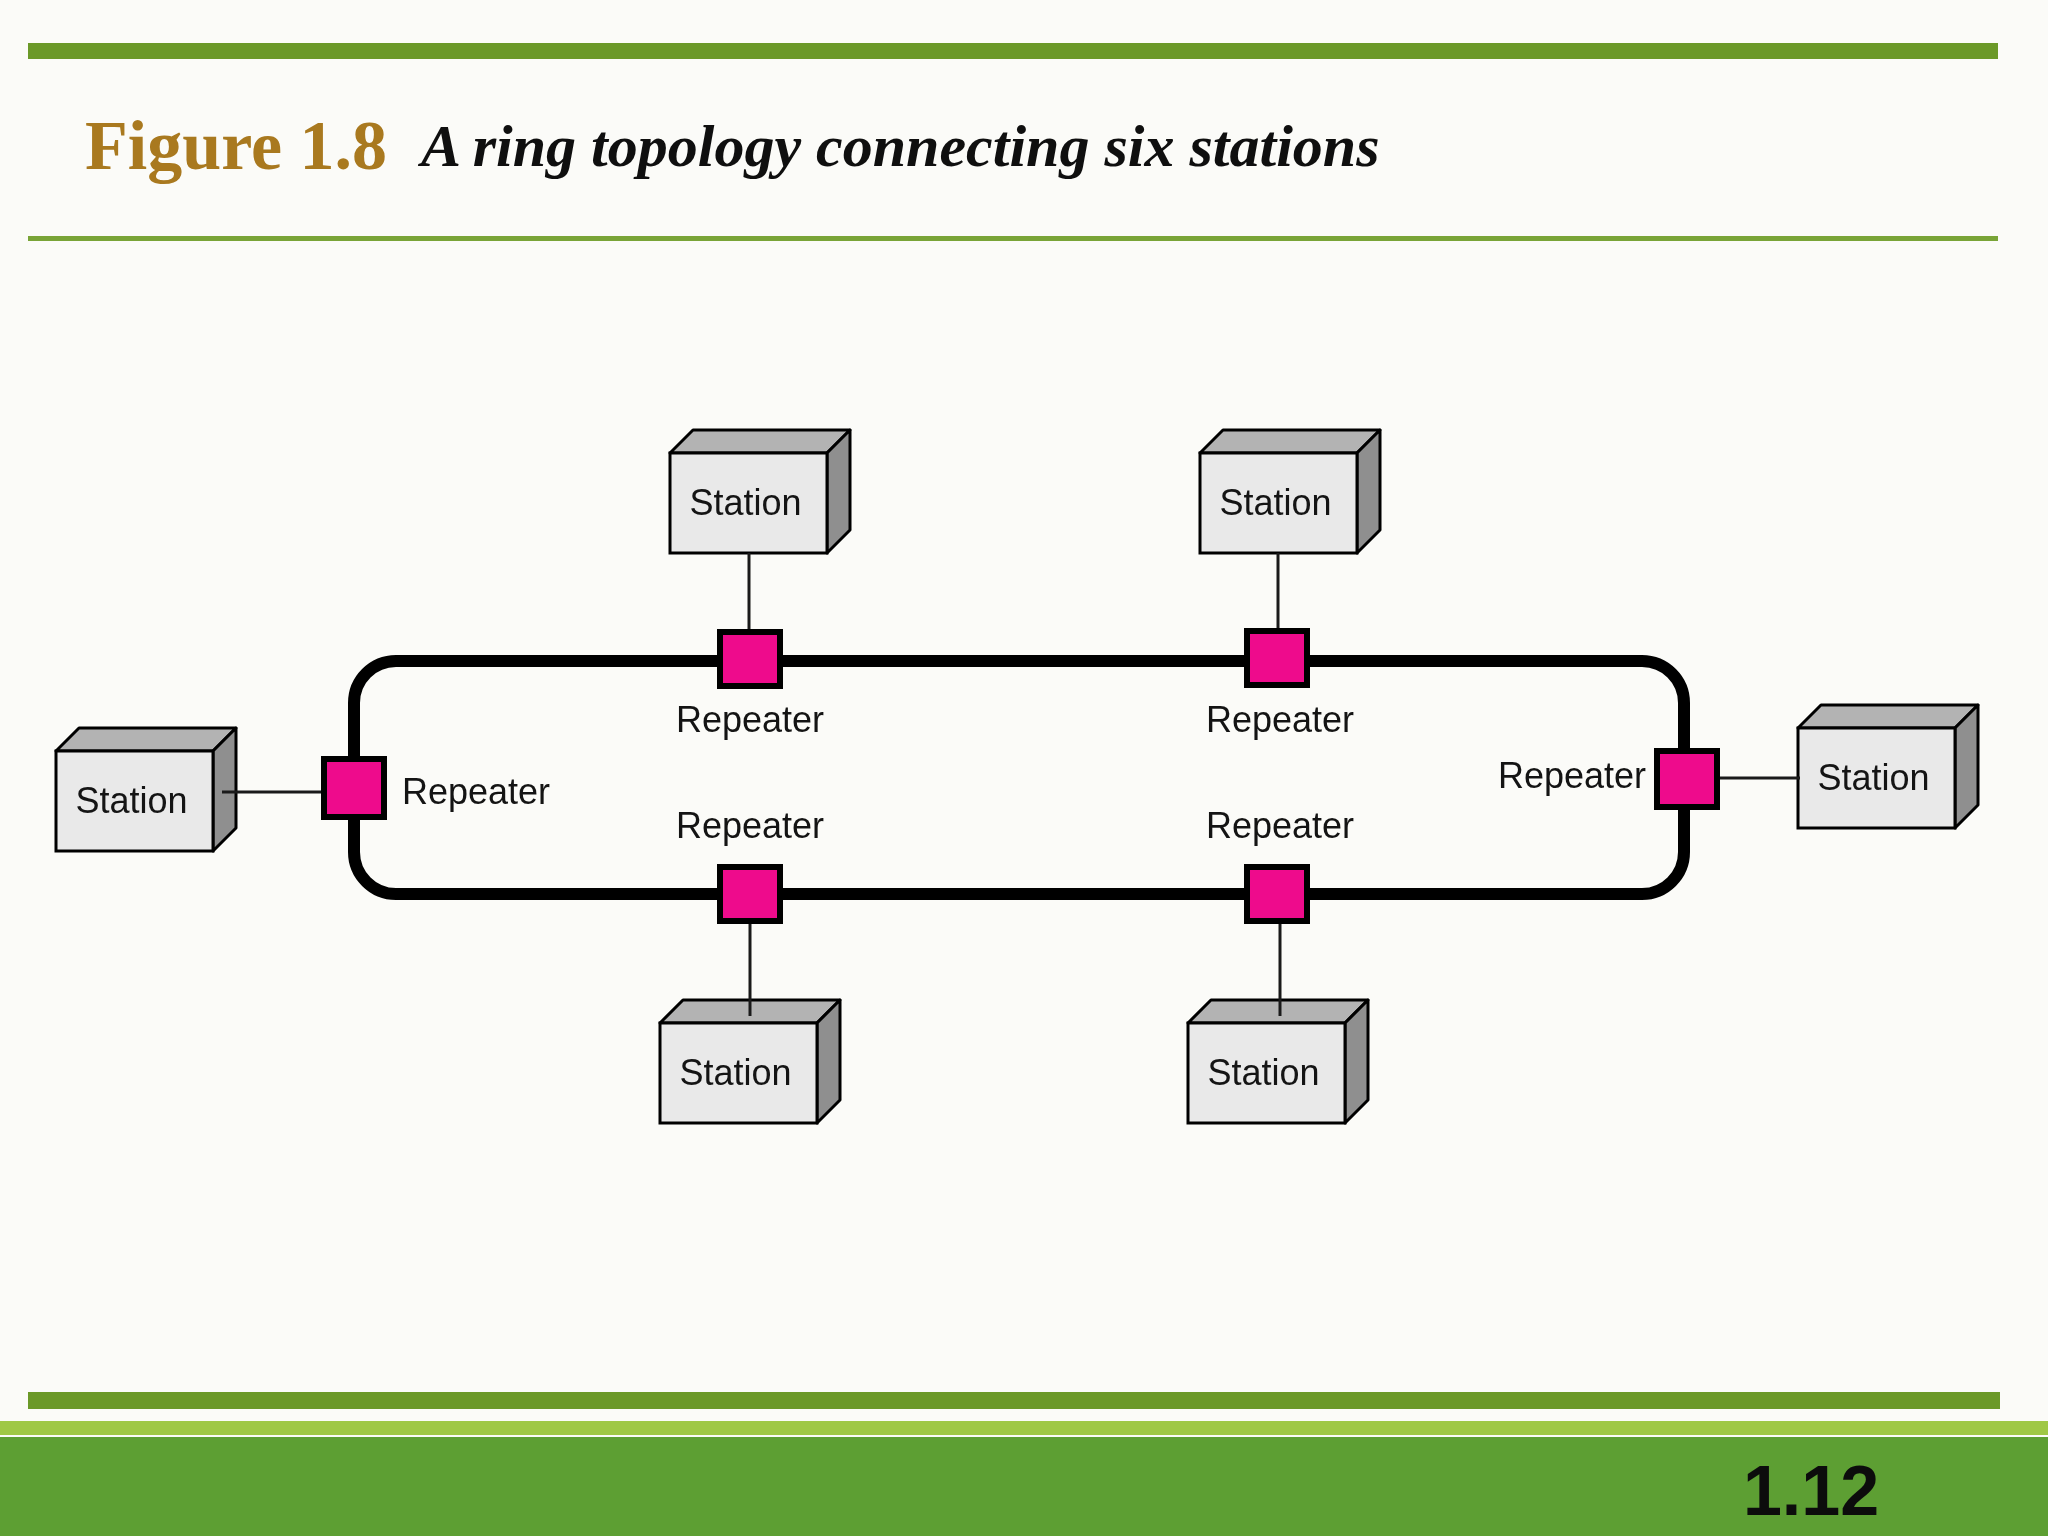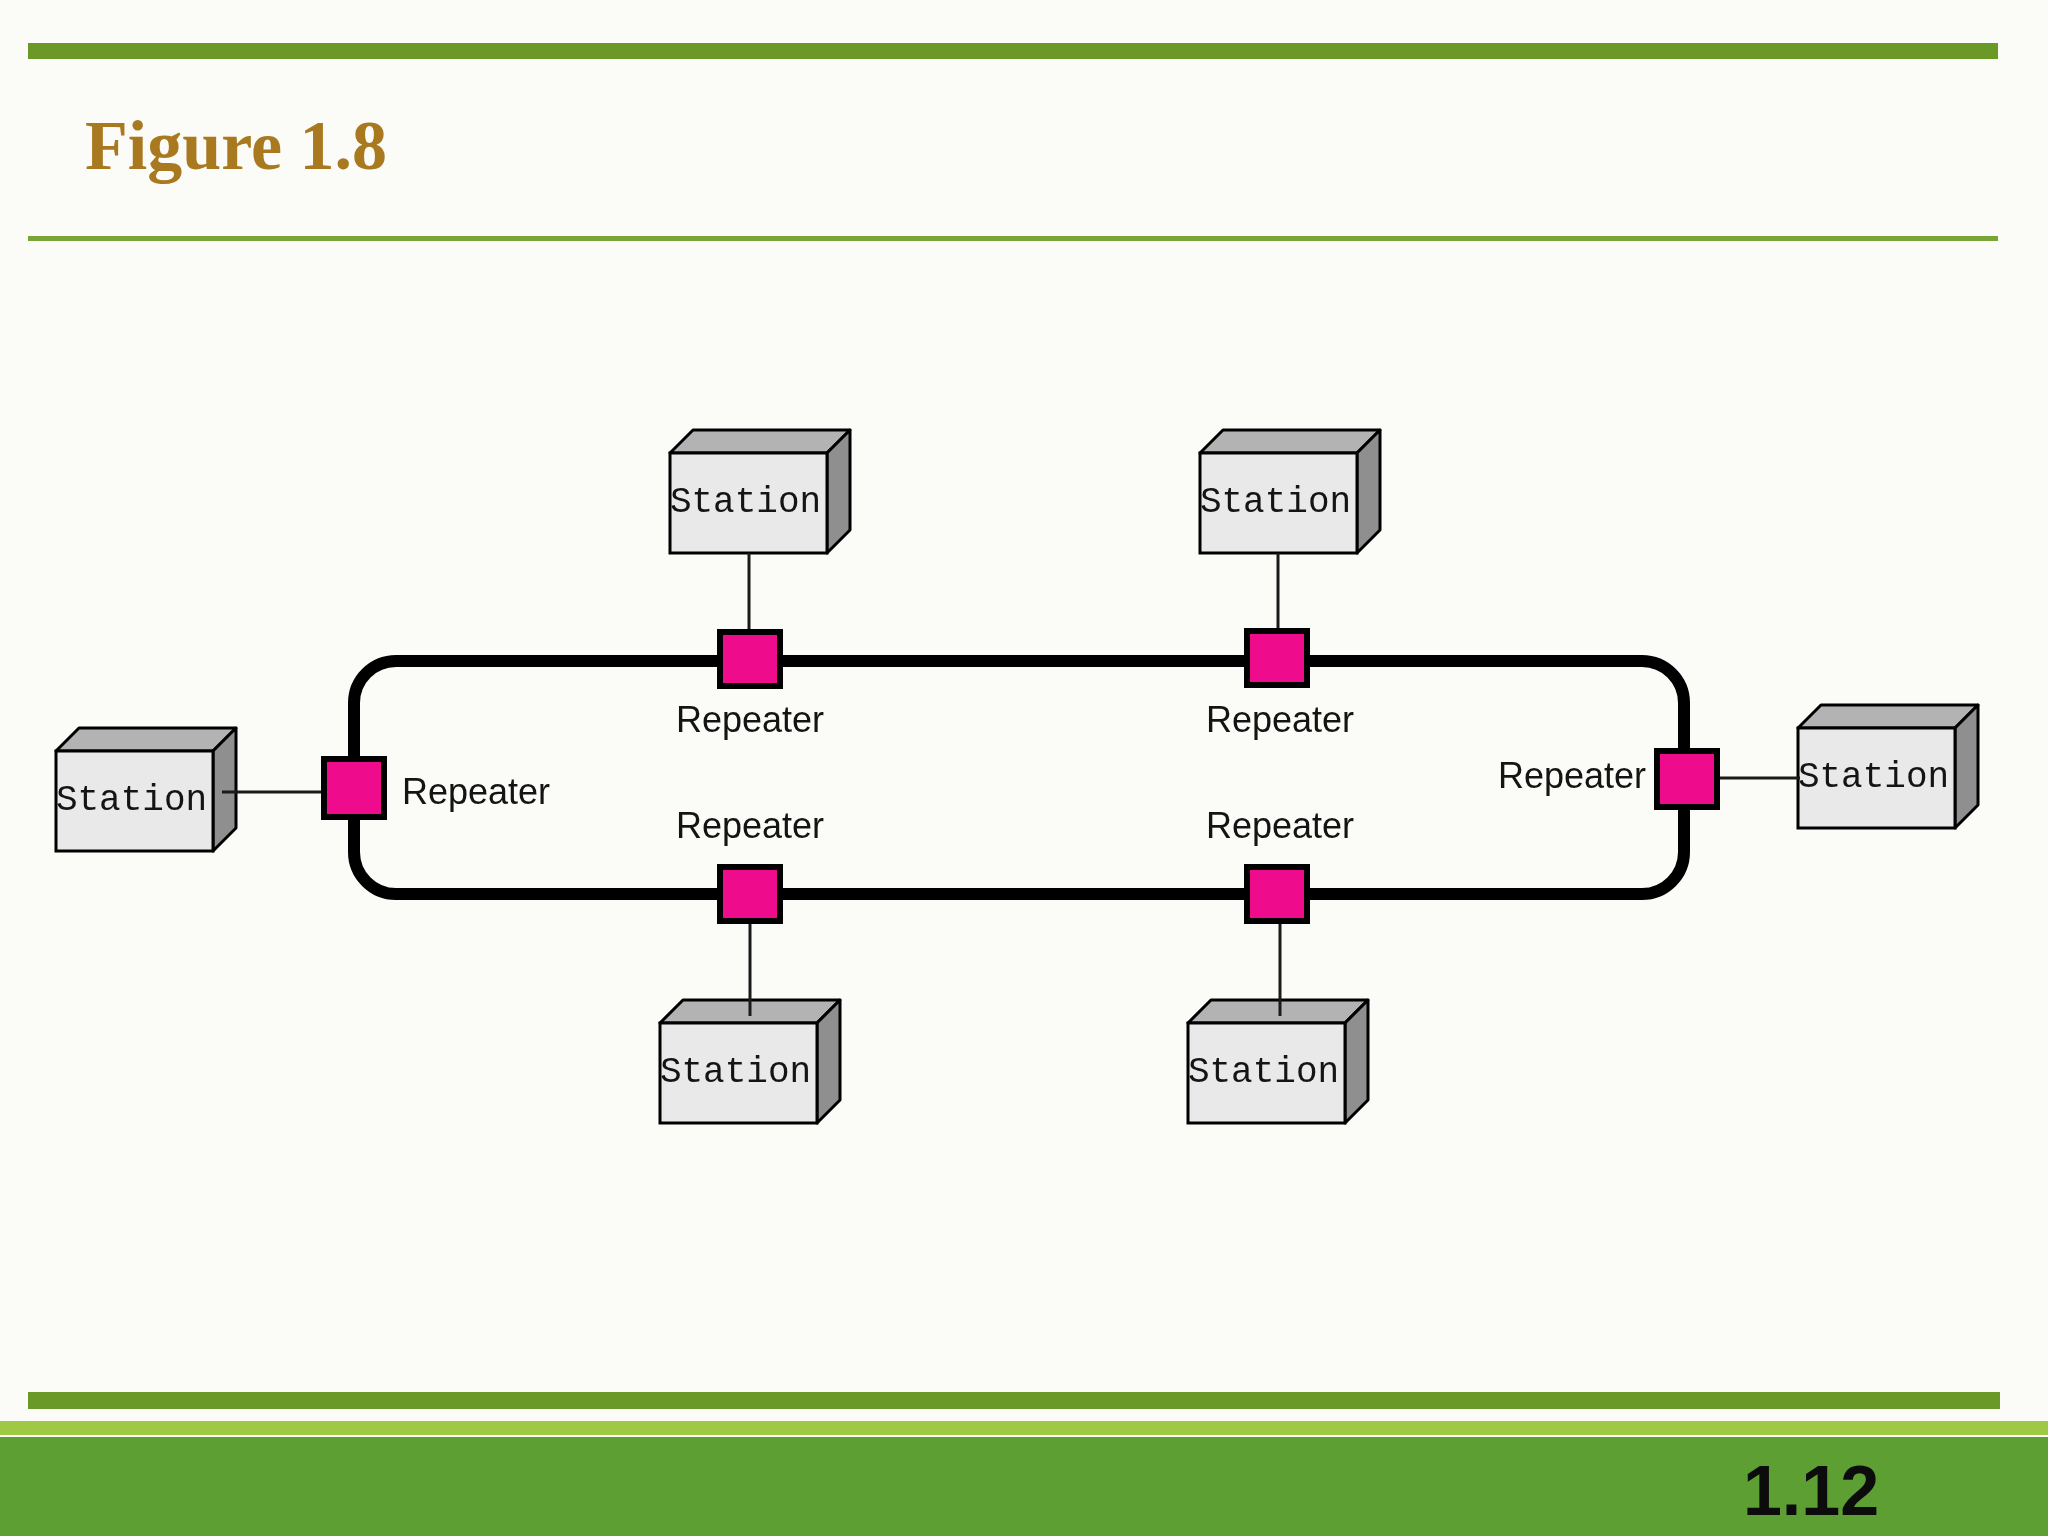--- a/index.html
+++ b/index.html
@@ -18,21 +18,21 @@
   .figure-caption {
     font-family:"Liberation Serif", serif; font-weight:bold; font-style:italic;
     font-size:60px; line-height:100px; color:#0f0f0f; margin-left:34px; white-space:nowrap;
   }
   .title-rule { position:absolute; left:28px; top:236px; width:1970px; height:5px; background:#79a437; }
 
   
   .diagram-svg { position:absolute; left:0; top:0; }
   .dlabel { position:absolute; font-size:36px; line-height:40px; color:#141414; }
   .station-label {
-    width:151px; height:100px; display:flex; align-items:center; justify-content:center;font-family:Liberation Mono, monospace;
+    width:151px; height:100px; display:flex; align-items:center; justify-content:center;
   }
   .center { text-align:center; }
   .right-align { text-align:right; }
 
   
   .footer-strip-dark  { position:absolute; left:28px; top:1392px; width:1972px; height:17px; background:#6b9928; }
   .footer-strip-light { position:absolute; left:0; top:1421px; width:2048px; height:14px; background:#9fc845; }
   .footer-panel { position:absolute; left:0; top:1437px; width:2048px; height:99px; background:#5d9f33; }
   .page-number {
     position:absolute; left:1705px; top:1458px; width:212px; text-align:center;
@@ -40,20 +40,21 @@
   }
 </style>
 </head>
 <body>
 
 <div class="slide">
 
   <div class="top-bar"></div>
   <div class="title-row">
     <span class="figure-label">Figure 1.8</span>
+    <span class="figure-caption">A ring topology connecting six stations</span>
   </div>
   <div class="title-rule"></div>
 
   <svg class="diagram-svg" width="2048" height="1536" viewBox="0 0 2048 1536">
 
     <rect x="354" y="661" width="1330" height="233" rx="42" ry="42" fill="none" stroke="#000000" stroke-width="12"></rect>
 
     <g>
       <path d="M670,453 L693,430 L850,430 L827,453 Z" fill="#b3b3b3" stroke="#000" stroke-width="3" stroke-linejoin="round"></path>
       <path d="M827,453 L850,430 L850,530 L827,553 Z" fill="#8f8f8f" stroke="#000" stroke-width="3" stroke-linejoin="round"></path>

